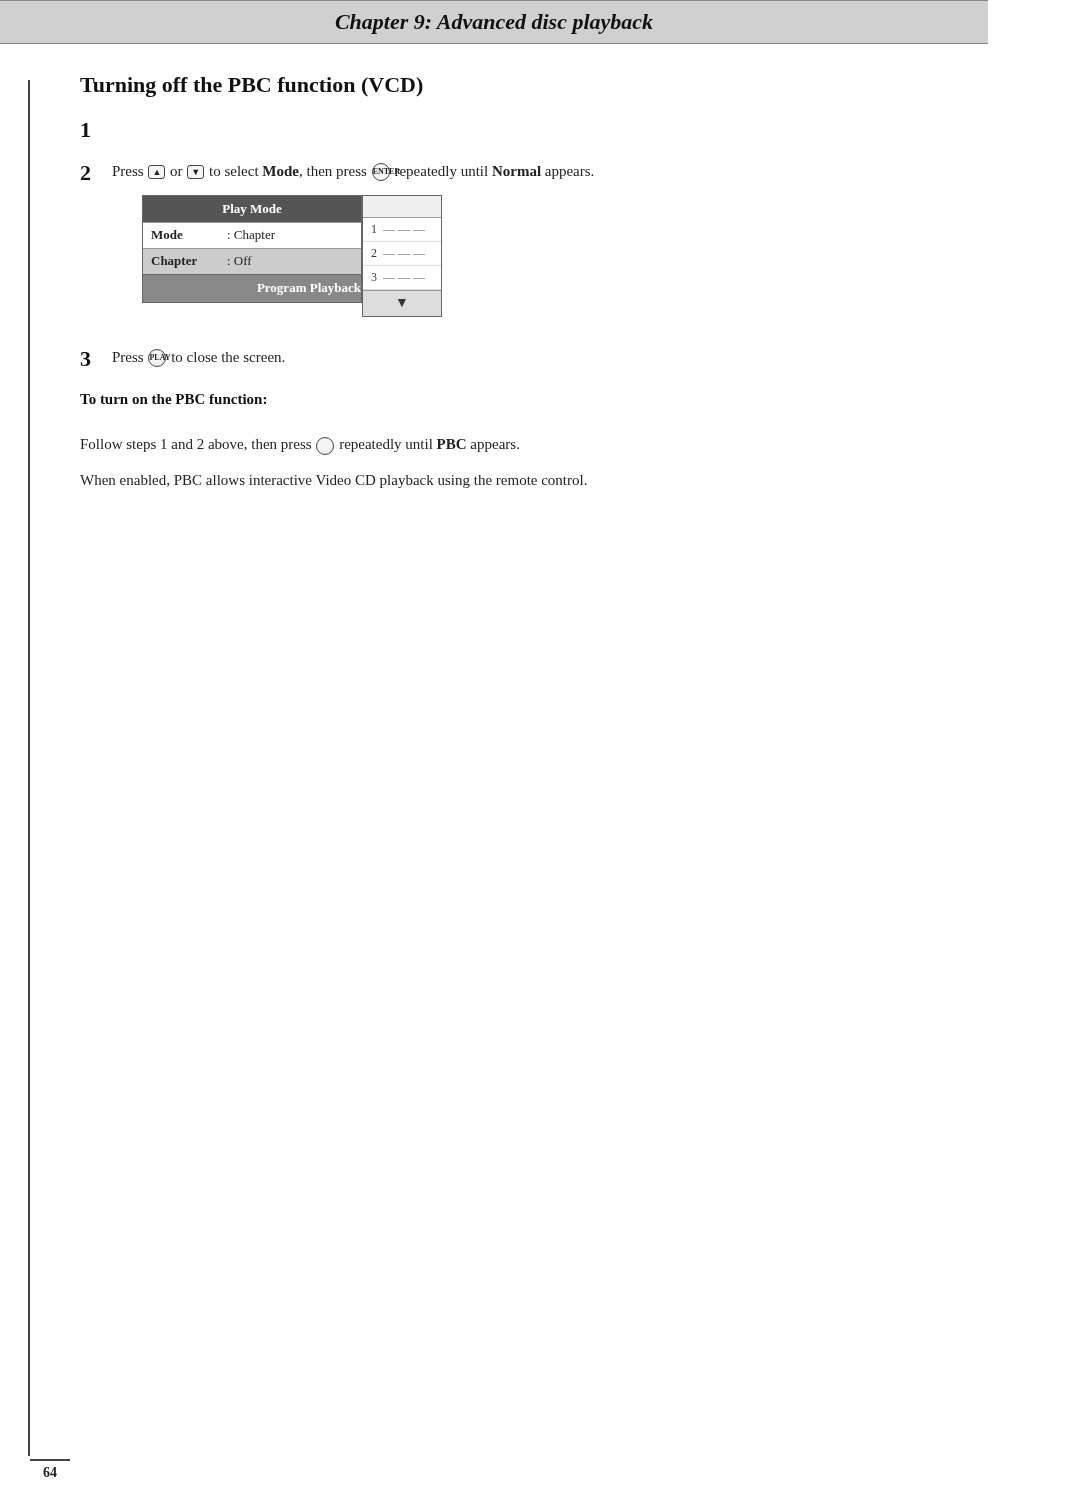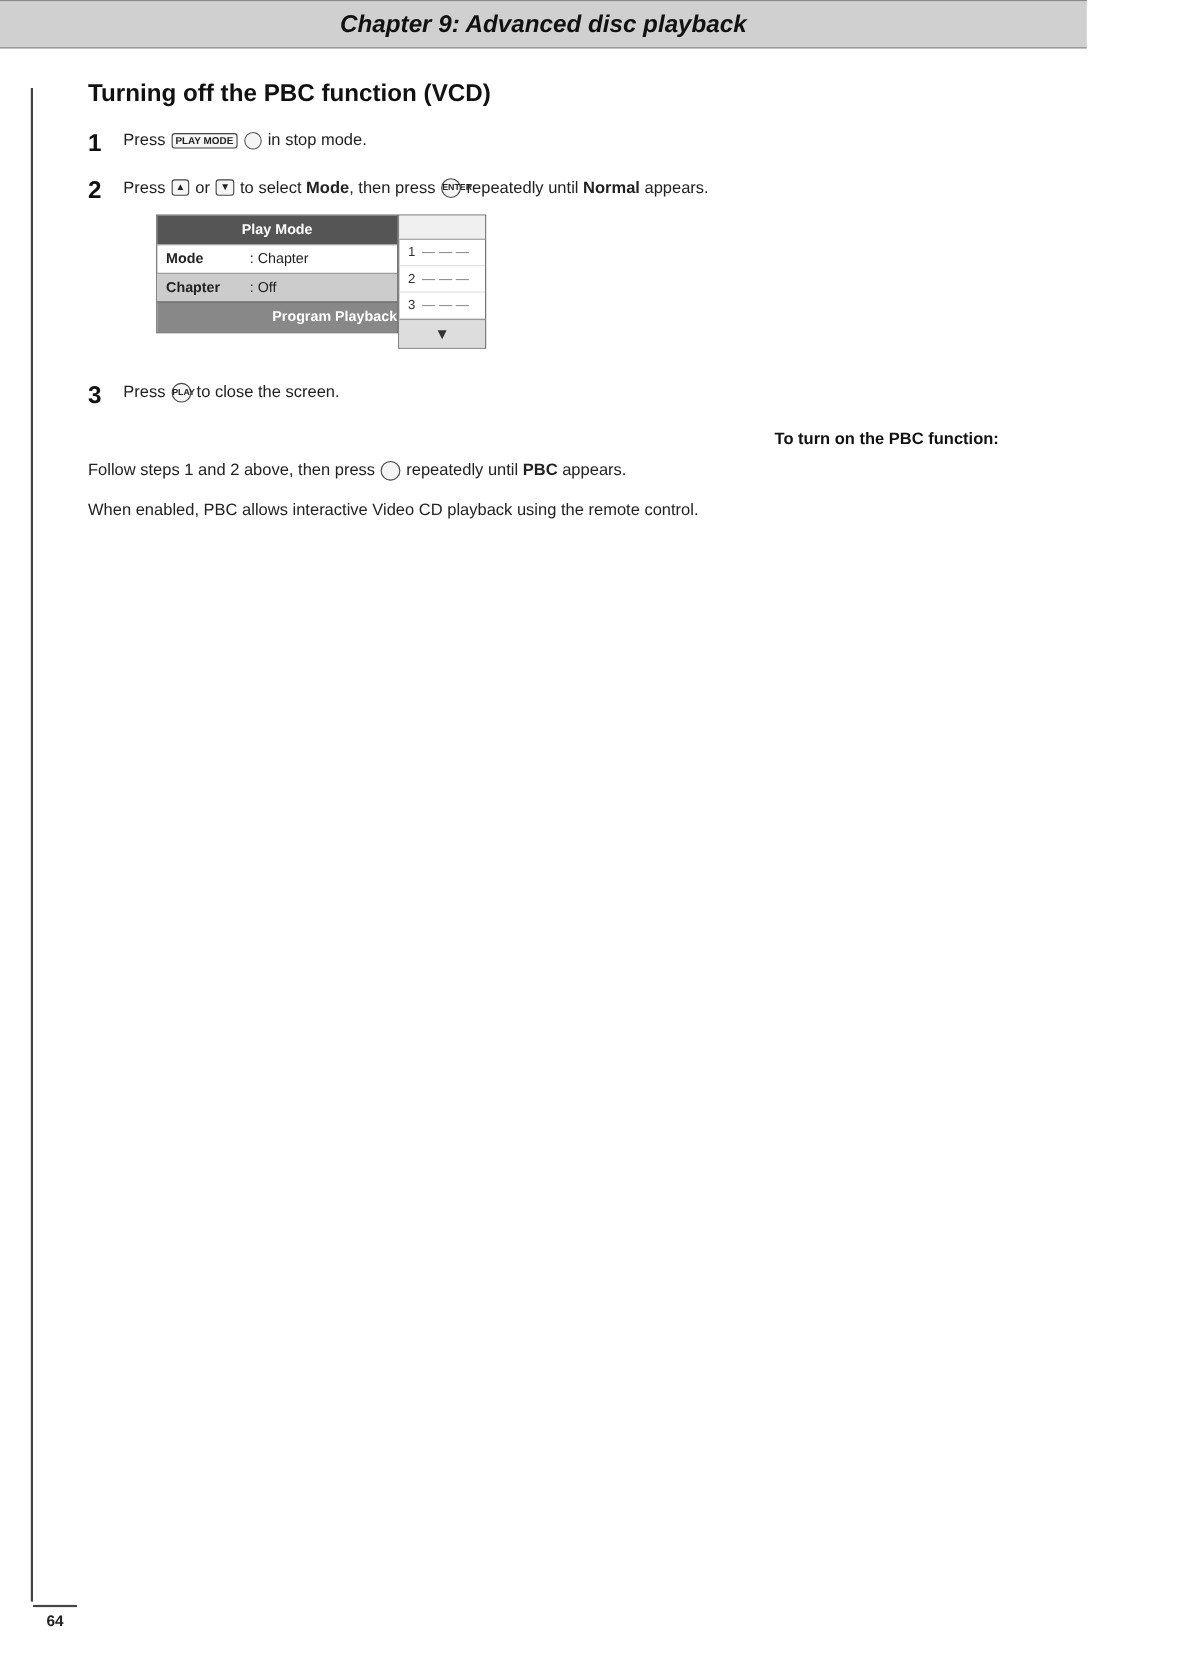--- a/index.html
+++ b/index.html
@@ -12,20 +12,21 @@
       width: 1080px;
       min-height: 1511px;
       position: relative;
     }
 
     .page-wrapper {
       width: 988px;
       min-height: 1511px;
       padding: 0;
       position: relative;
+      font-family: Liberation Serif, serif;
     }
 
     
     .chapter-header {
       background: #d0d0d0;
       border-top: 1.5px solid #888;
       border-bottom: 1.5px solid #888;
       text-align: center;
       padding: 8px 0;
       margin-bottom: 28px;
@@ -213,23 +214,22 @@
       color: #333;
       padding: 1px 0;
       background: #ddd;
       border-top: 1px solid #999;
     }
 
     
     .sub-heading {
       font-size: 15px;
       font-weight: bold;
-      margin: 18px 0 8px 0;
+      margin: 18px 0 24px 0;
       color: #111;
-      text-align: right;
     }
 
     
     .para {
       font-size: 15px;
       line-height: 1.6;
       margin-bottom: 12px;
       color: #222;
     }
 
@@ -273,25 +273,20 @@
   </div>
 
   <div class="content">
 
     <div class="section-title">Turning off the PBC function (VCD)</div>
 
     <ol class="steps">
 
       <li class="step">
         <span class="step-number">1</span>
-        <div class="step-content">
-          Press <span class="key-icon">PLAY MODE</span>
-          <span style="display:inline-block; width:16px; height:16px; border:1.5px solid #555; border-radius:50%; vertical-align:middle; text-align:center; line-height:14px; font-size:8px; background:#f5f5f5; margin:0 1px;"></span>
-          in stop mode.
-        </div>
       </li>
 
       <li class="step">
         <span class="step-number">2</span>
         <div class="step-content">
           Press
           <span class="key-icon">▲</span>
           or
           <span class="key-icon">▼</span>
           to select <b>Mode</b>, then press

